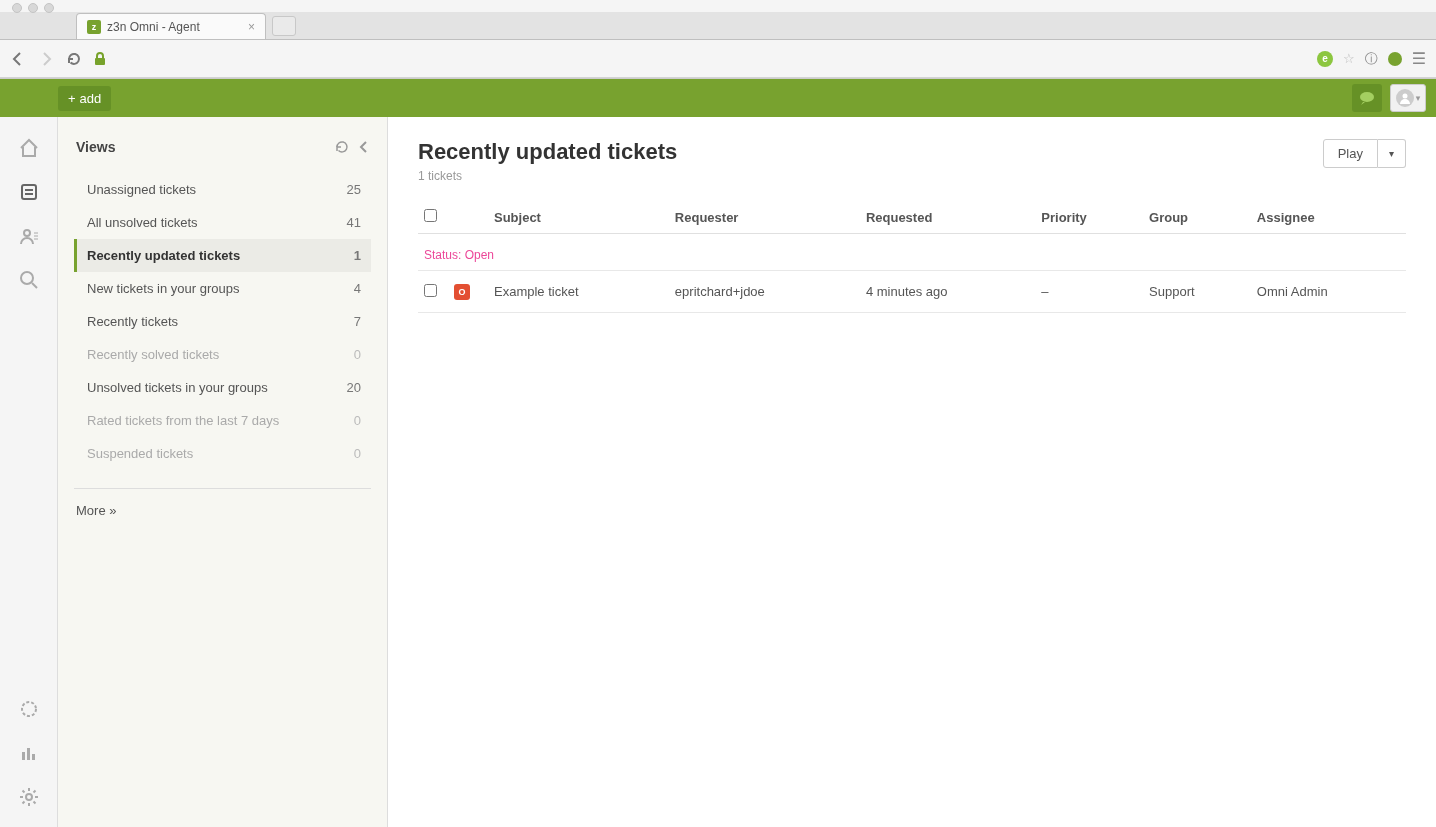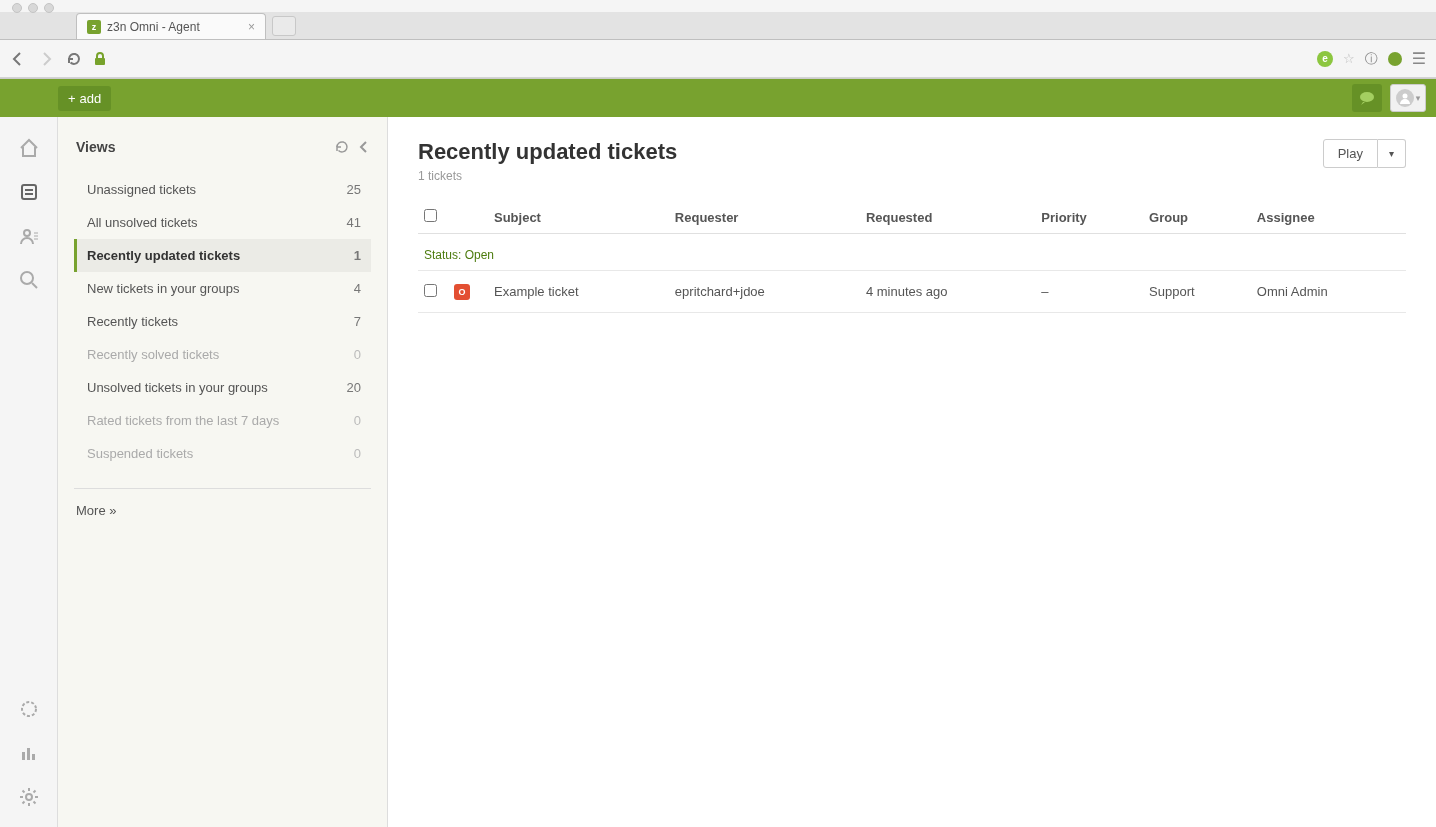--- a/index.html
+++ b/index.html
@@ -63,21 +63,21 @@
   .page-title { font-size:22px; font-weight:bold; color:#333; margin-bottom:4px;}
   .subtitle { font-size:12px; color:#999;}
   .play-group { display:flex; }
   .play-btn { border:1px solid #ccc; background:#fff; padding:6px 14px; border-radius:3px 0 0 3px; font-size:13px; color:#555; cursor:pointer;}
   .play-drop { border:1px solid #ccc; border-left:none; background:#fff; width:28px; border-radius:0 3px 3px 0; display:flex; align-items:center; justify-content:center; color:#555; cursor:pointer;}
 
   .ticket-table { width:100%; border-collapse:collapse;}
   .ticket-table th { text-align:left; font-size:13px; font-weight:bold; color:#555; padding:8px 6px; border-bottom:1px solid #e0e0e0;}
   .ticket-table th.checkbox-col, .ticket-table td.checkbox-col { width:30px;}
   .ticket-table th.status-col, .ticket-table td.status-col { width:40px;}
-  .group-row td { font-size:12px; color:#4d7c0f; padding:14px 6px 8px 6px; }
+  .group-row td { font-size:12px; color:#ec4899; padding:14px 6px 8px 6px; }
   .ticket-row td { padding:12px 6px; font-size:13px; color:#555; border-top:1px solid #e8e8e8; border-bottom:1px solid #e8e8e8;}
   .status-badge { display:inline-flex; width:16px; height:16px; background:#e34f32; color:#fff; font-size:9px; font-weight:bold; align-items:center; justify-content:center; border-radius:3px;}
   input[type=checkbox]{ cursor:pointer;}
 
   svg { display:block; }
 </style>
 </head>
 <body>
 
 <div class="browser-chrome">

